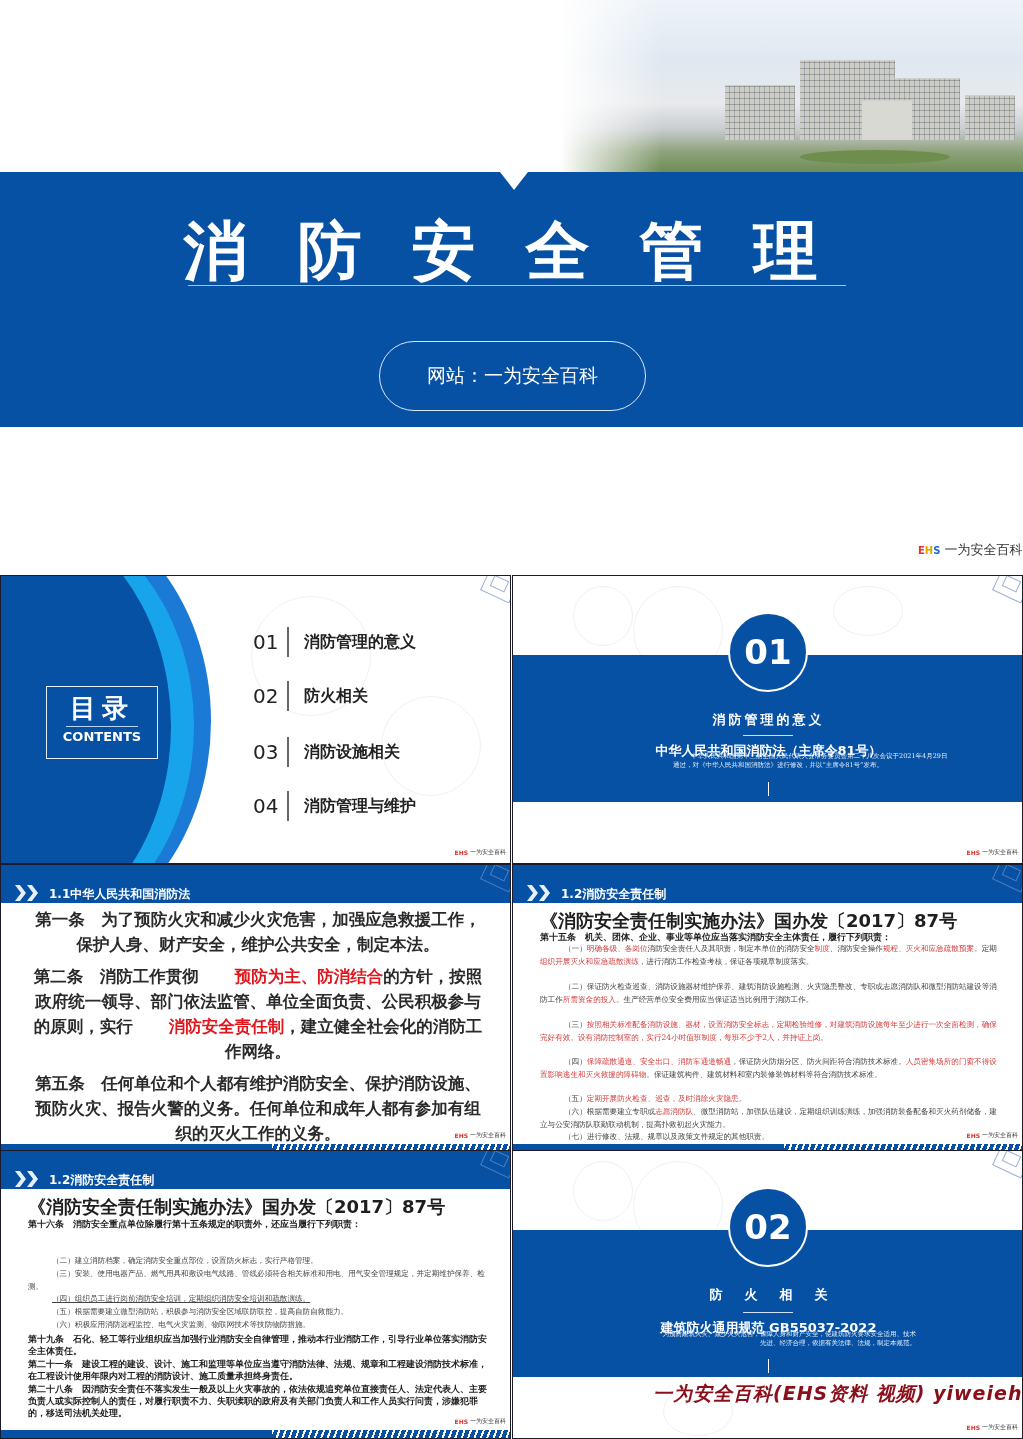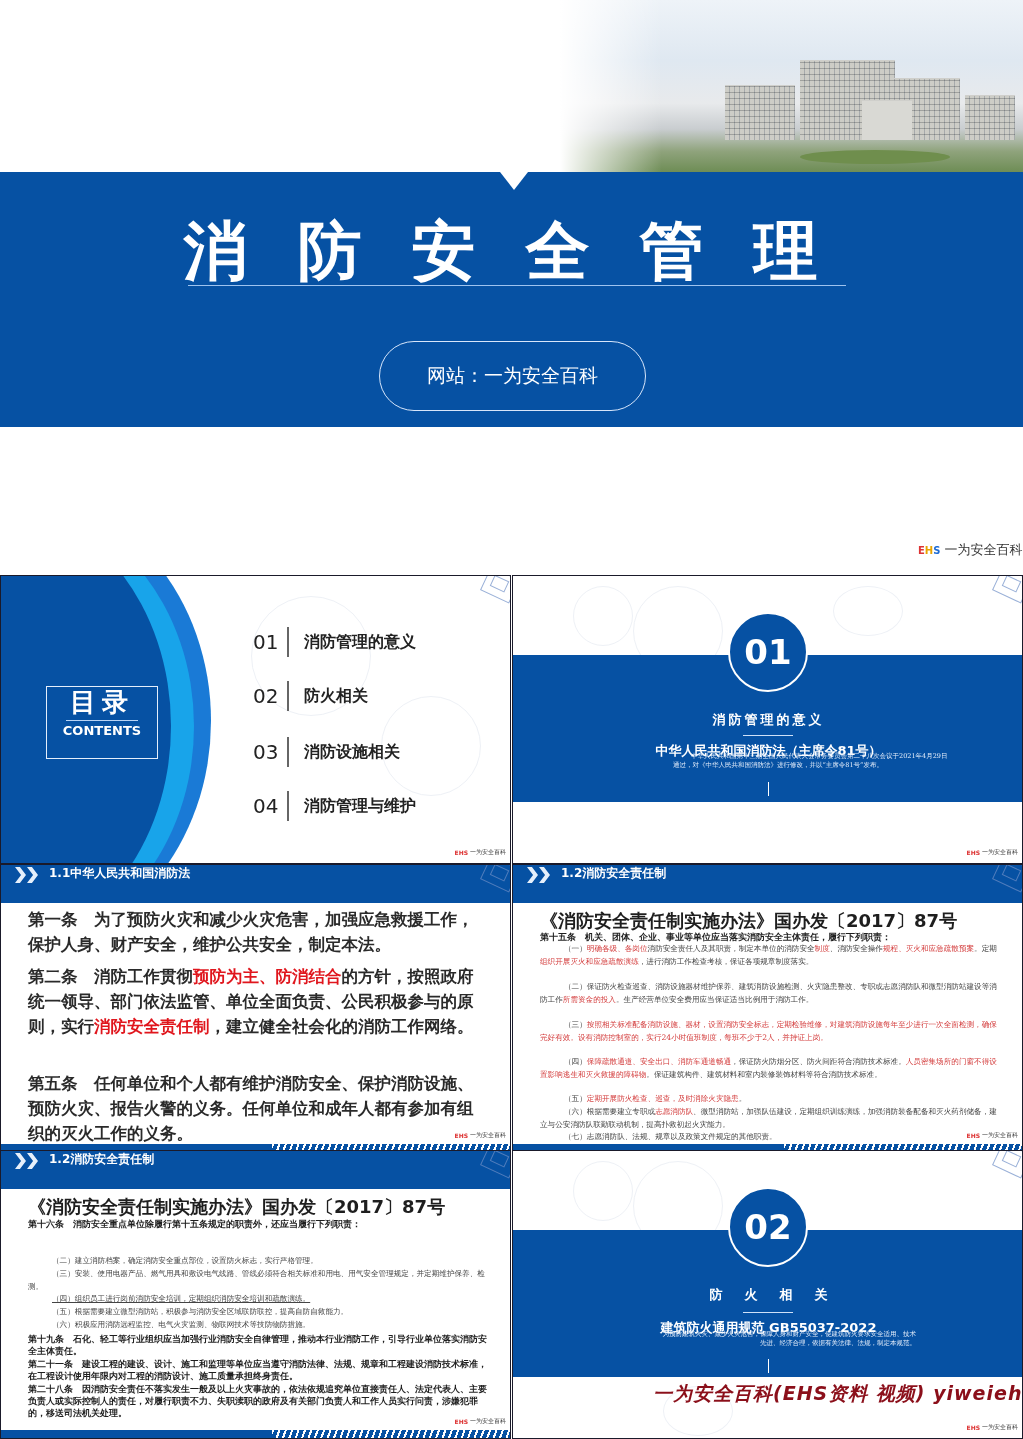--- a/index.html
+++ b/index.html
@@ -43,54 +43,54 @@
   .deco-corner { position: absolute; right: -6px; top: -4px; width: 32px; height: 26px;
     border: 1px solid #6f8fc7; transform: rotate(25deg); opacity: .7; }
   .deco-corner::after { content: ""; position: absolute; left: 6px; top: 5px; width: 14px; height: 10px; border: 1px solid #6f8fc7; }
   .bg-doodle { position: absolute; border: 1px solid #eef1f6; border-radius: 50%; }
 
   
   .toc-arc3 { position: absolute; left: -170px; top: -80px; width: 380px; height: 450px; border-radius: 50%; background: #1a7ad6; }
   .toc-arc2 { position: absolute; left: -172px; top: -70px; width: 365px; height: 440px; border-radius: 50%; background: #18a4ea; }
   .toc-arc1 { position: absolute; left: -185px; top: -70px; width: 355px; height: 440px; border-radius: 50%; background: #0651a3; }
   .toc-box { position: absolute; left: 45px; top: 110px; width: 112px; height: 73px; border: 1.5px solid #e4eefc; color: #fff; text-align: center; }
-  .toc-box .cn { font-size: 26px; font-weight: bold; letter-spacing: 6px; margin-top: 0; line-height: 30px; }
+  .toc-box .cn { font-size: 26px; font-weight: bold; letter-spacing: 6px; margin-top: 6px; line-height: 30px; }
   .toc-box .line { width: 72px; height: 1px; background: #b9d4f6; margin: 3px auto 2px; }
   .toc-box .en { font-size: 13px; font-weight: bold; line-height: 15px; }
   .toc-item { position: absolute; left: 252px; display: flex; align-items: center; height: 32px; }
   .toc-item .num { font-size: 20px; color: #222; width: 34px; }
   .toc-item .bar { width: 2px; height: 30px; background: #666; margin-left: 0; margin-right: 15px; }
   .toc-item .lbl { font-size: 16px; font-weight: bold; color: #222; }
 
   
   .sec-band { position: absolute; left: 0; top: 79px; width: 511px; height: 147px; background: #0651a3; }
   .sec-circle { position: absolute; left: 215px; top: 36px; width: 80px; height: 80px; border-radius: 50%; background: #0651a3;
     border: 2px solid #ffffff; box-shadow: 0 0 0 0 #fff; color: #fff; font-size: 34px; font-weight: bold; display: flex; align-items: center; justify-content: center; }
   .sec-title { position: absolute; left: 0; width: 511px; top: 135px; text-align: center; color: #fff; font-size: 13px; font-weight: bold; letter-spacing: 3px; }
   .sec-title.wide { letter-spacing: 22px; padding-left: 22px; }
   .sec-rule { position: absolute; left: 230px; top: 159px; width: 50px; height: 1px; background: #cfe1f8; }
   .sec-sub { position: absolute; left: 0; width: 511px; top: 166px; text-align: center; color: #fff; font-size: 13px; font-weight: bold; }
   .sec-body { position: absolute; left: 128px; width: 275px; top: 177px; color: #e5eefb; font-size: 6.5px; line-height: 9px; font-family: "DejaVu Serif", serif; text-indent: 18px; }
   .sec-tick { position: absolute; left: 255px; top: 206px; width: 1px; height: 14px; background: #fff; }
   .watermark { position: absolute; left: 140px; top: 183px; font-size: 19px; font-style: italic; font-weight: bold; color: #8b0f1a; white-space: nowrap; letter-spacing: 1px; }
 
   
-  .hdr { position: absolute; left: 0; top: 0; width: 563px; height: 38px; background: #0651a3; display: flex; align-items: flex-start; }
+  .hdr { position: absolute; left: 0; top: 0; width: 563px; height: 38px; background: #0651a3; display: flex; align-items: flex-end; }
   .hdr .chev { width: 26px; height: 20px; margin-left: 14px; margin-right: 8px; position: relative; }
   .hdr .chev i { position: absolute; top: 2px; width: 11px; height: 16px; background: #e6f0fb;
     clip-path: polygon(0 0, 45% 0, 100% 50%, 45% 100%, 0 100%, 55% 50%); }
   .hdr .chev i:nth-child(1) { left: 0; }
   .hdr .chev i:nth-child(2) { left: 12px; }
   .hdr .ttl { color: #fff; font-size: 12px; font-weight: bold; }
   .foot-stripe { position: absolute; left: 0; bottom: 0; width: 511px; height: 8px; background: #0651a3; }
   .foot-stripe .hatch { position: absolute; right: 0; top: 0; width: 240px; height: 8px;
     background: repeating-linear-gradient(110deg, #ffffff 0 2px, #0651a3 2px 6px); }
 
-  .law-p { position: absolute; left: 27px; width: 460px; font-size: 16.5px; font-weight: bold; color: #2a2a2a; line-height: 25px; }
-  .law-p .red { color: #e0161d; }
+  .law-p { position: absolute; left: 27px; width: 460px; font-size: 16.5px; font-weight: bold; color: #2a2a2a; line-height: 25px; text-align: center; }
+  .law-p .red { color: #e0161d; padding-left: 36px; }
 
   .doc-title { position: absolute; left: 27px; top: 44px; font-size: 18px; font-weight: bold; color: #1e1e1e; white-space: nowrap; }
   .doc-art { position: absolute; left: 27px; width: 460px; font-size: 9px; font-weight: bold; color: #1e1e1e; line-height: 12px; }
   .doc-item { position: absolute; left: 27px; width: 460px; font-size: 7.6px; color: #444; line-height: 12.5px; font-family: "DejaVu Serif", serif; text-indent: 24px; }
   .doc-item .red { color: #d33b3b; }
 </style>
 </head>
 <body>
 
 <div class="cover">
@@ -219,21 +219,21 @@
   <div class="doc-item" style="top:191px;">
     <span>（四）</span><span class="red">保障疏散通道、安全出口、消防车通道畅通</span><span>，保证防火防烟分区、防火间距符合消防技术标准。</span><span class="red">人员密集场所的门窗不得设置影响逃生和灭火救援的障碍物</span><span>。保证建筑构件、建筑材料和室内装修装饰材料等符合消防技术标准。</span>
   </div>
   <div class="doc-item" style="top:228px;">
     <span>（五）</span><span class="red">定期开展防火检查、巡查，及时消除火灾隐患</span><span>。</span>
   </div>
   <div class="doc-item" style="top:241px;">
     <span>（六）根据需要建立专职或</span><span class="red">志愿消防队</span><span>、微型消防站，加强队伍建设，定期组织训练演练，加强消防装备配备和灭火药剂储备，建立与公安消防队联勤联动机制，提高扑救初起火灾能力。</span>
   </div>
   <div class="doc-item" style="top:266px;">
-    <span>（七）志愿消防队、法规、规章以及政策文件规定的其他职责。</span>
+    <span>（七）进行修改、法规、规章以及政策文件规定的其他职责。</span>
   </div>
   <div class="ehs-small" style="right:4px;bottom:12px;">
       <b>EHS</b>
       <span>一为安全百科</span>
     </div>
   <div class="foot-stripe">
       <div class="hatch"></div>
     </div>
 </div>
 

